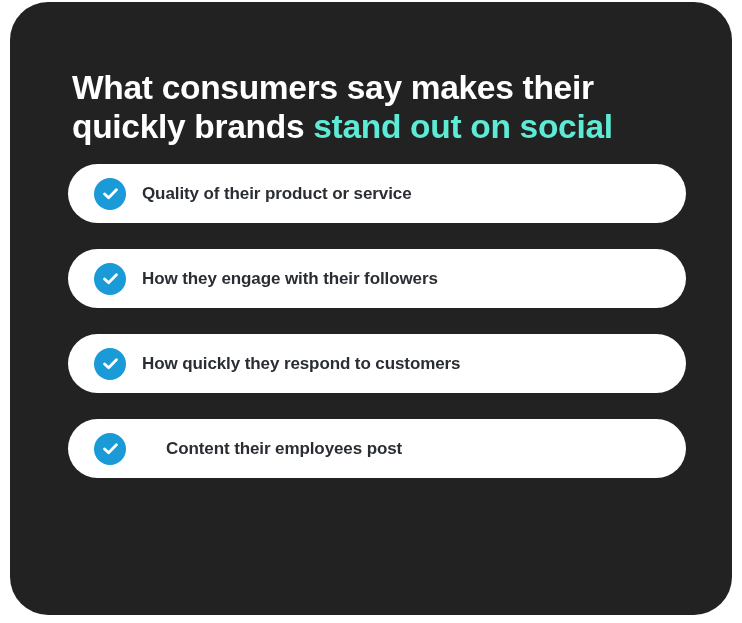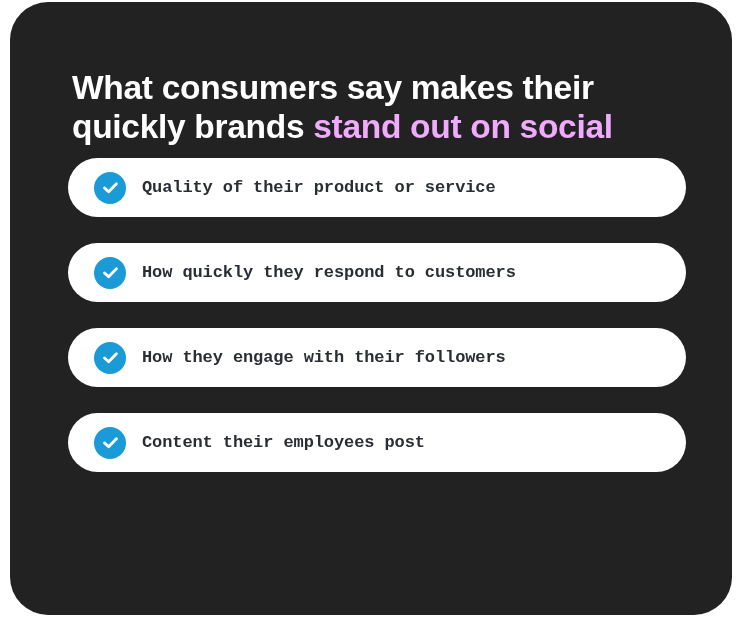--- a/index.html
+++ b/index.html
@@ -34,48 +34,48 @@
     left: 62px;
     top: 44px;
     width: 610px;
     font-size: 33.5px;
     line-height: 39px;
     font-weight: 700;
     letter-spacing: -0.3px;
     color: #ffffff;
   }
   #heading .accent {
-    color: #f0abfc;
+    color: #5eead4;
   }
   #heading .ln {
     display: block;
     white-space: nowrap;
   }
 
   
   #list {
     position: absolute;
     left: 58px;
-    top: 156px;
+    top: 162px;
     width: 618px;
-    font-family: Liberation Mono, monospace;
   }
   .card {
     position: relative;
     height: 59px;
     background: #ffffff;
     border-radius: 30px;
     margin-bottom: 26px;
     display: flex;
     align-items: center;
     box-sizing: border-box;
     padding-left: 26px;
   }
   .card:last-child {
     margin-bottom: 16px;
+    gap: 24px;
   }
 
   
   .check-icon {
     flex: 0 0 auto;
     width: 32px;
     height: 32px;
     border-radius: 50%;
     background: #1A9AD7;
     display: flex;
@@ -119,30 +119,30 @@
       <span class="card-label">Quality of their product or service</span>
     </div>
 
 
     <div class="card">
       <span class="check-icon">
         <svg viewBox="0 0 24 24" aria-hidden="true">
             <path d="M4.5 12.6 L9.6 17.4 L19.5 7.2" fill="none" stroke="#FFFFFF" stroke-width="3.6" stroke-linecap="round" stroke-linejoin="round"></path>
           </svg>
       </span>
-      <span class="card-label">How quickly they respond to customers</span>
+      <span class="card-label">How they engage with their followers</span>
     </div>
 
     <div class="card">
       <span class="check-icon">
         <svg viewBox="0 0 24 24" aria-hidden="true">
             <path d="M4.5 12.6 L9.6 17.4 L19.5 7.2" fill="none" stroke="#FFFFFF" stroke-width="3.6" stroke-linecap="round" stroke-linejoin="round"></path>
           </svg>
       </span>
-      <span class="card-label">How they engage with their followers</span>
+      <span class="card-label">How quickly they respond to customers</span>
     </div>
 
     <div class="card">
       <span class="check-icon">
         <svg viewBox="0 0 24 24" aria-hidden="true">
             <path d="M4.5 12.6 L9.6 17.4 L19.5 7.2" fill="none" stroke="#FFFFFF" stroke-width="3.6" stroke-linecap="round" stroke-linejoin="round"></path>
           </svg>
       </span>
       <span class="card-label">Content their employees post</span>
     </div>

